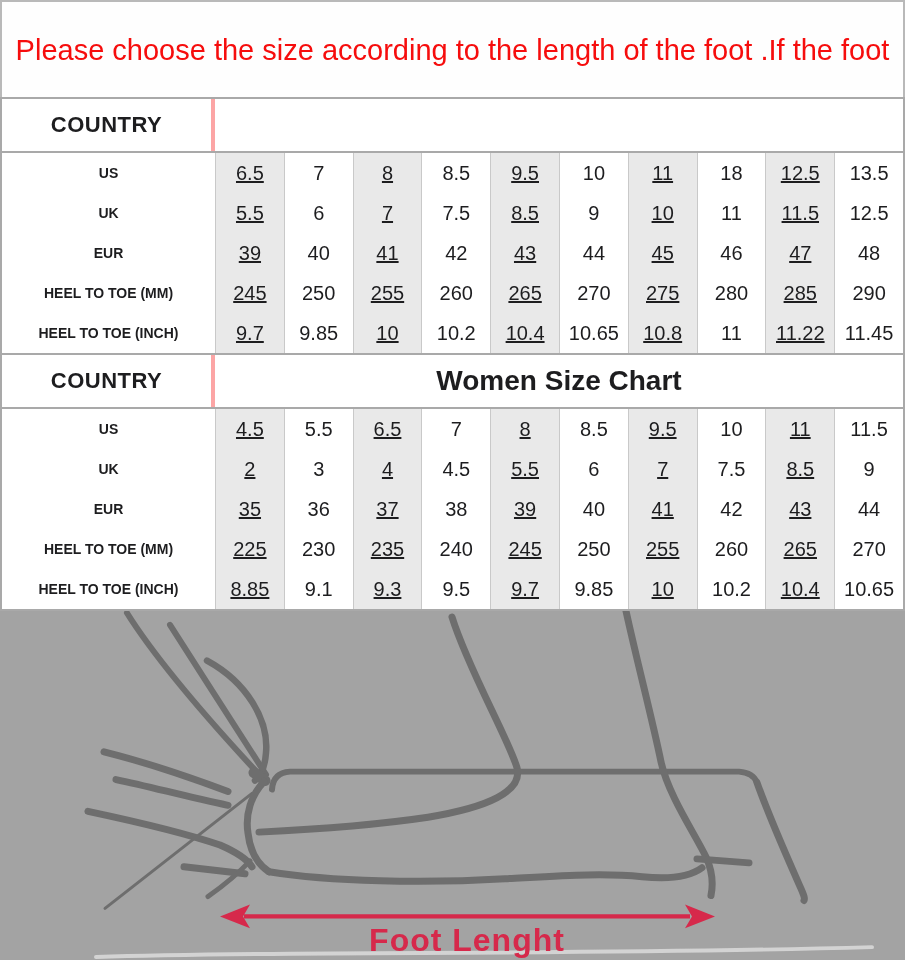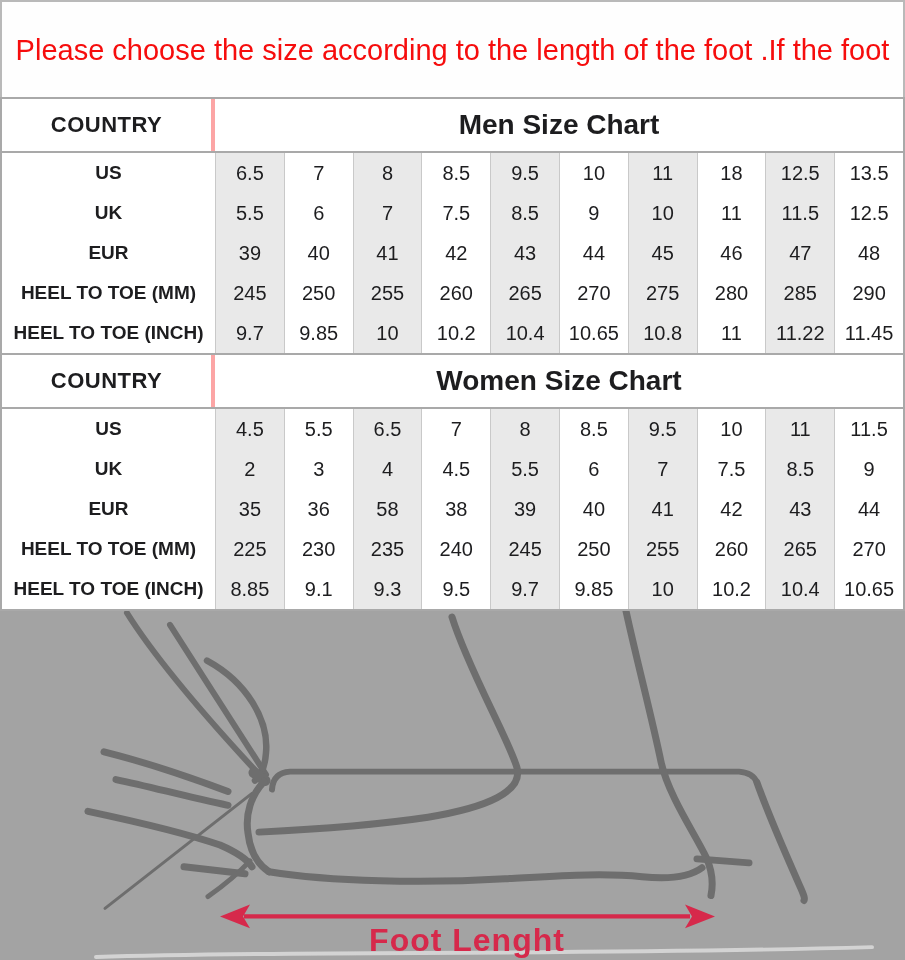--- a/index.html
+++ b/index.html
@@ -29,23 +29,23 @@
     border-right:4px solid #fca5a5;
     display:flex;align-items:center;justify-content:center;
     font-weight:bold;font-size:22px;letter-spacing:.5px;
   }
   .ttitle{
     display:flex;align-items:center;justify-content:center;
     font-weight:bold;font-size:28px;
   }
   .trow{display:grid;grid-template-columns:213px repeat(10,1fr);height:40px;}
   .cell{display:flex;align-items:center;justify-content:center;}
-  .rlabel{font-weight:bold;font-size:19px;}
+  .rlabel{font-weight:bold;font-size:14px;}
   .val{font-size:20px;border-left:1px solid #c9c9c9;}
-  .shade{background:var(--shade_gray,#e9e9e9);}
+  .shade{background:var(--shade_gray,#e9e9e9);text-decoration:underline;}
   
   .drawing{flex:1;min-height:0;background:#a3a3a3;}
   .drawing svg{display:block;width:100%;height:100%;}
   .ink{fill:none;stroke:var(--stroke_gray,#6e6e6e);stroke-linecap:round;stroke-linejoin:round;}
   .smudge{fill:none;stroke:#dedede;stroke-linecap:round;}
   .arrow-shaft{stroke:var(--arrow_red,#d6294b);stroke-width:4.5;}
   .arrow-head{fill:var(--arrow_red,#d6294b);}
   .arrow-text{
     fill:var(--arrow_red,#d6294b);
     font-family:"Liberation Sans",sans-serif;
@@ -56,21 +56,20 @@
 </head>
 <body>
 
 <div class="notice">
   <div>Please choose the size according to the length of the foot .If the foot</div>
 </div>
 
 <div class="size-table">
   <div class="thead">
     <div class="corner">COUNTRY</div>
-    <div class="ttitle">Men Size Chart</div>
   </div>
 <div class="trow">
       <div class="cell rlabel">US</div>
       <div class="cell val shade">6.5</div>
       <div class="cell val">7</div>
       <div class="cell val shade">8</div>
       <div class="cell val">8.5</div>
       <div class="cell val shade">9.5</div>
       <div class="cell val">10</div>
       <div class="cell val shade">11</div>
@@ -160,21 +159,21 @@
       <div class="cell val">6</div>
       <div class="cell val shade">7</div>
       <div class="cell val">7.5</div>
       <div class="cell val shade">8.5</div>
       <div class="cell val">9</div>
     </div>
     <div class="trow">
       <div class="cell rlabel">EUR</div>
       <div class="cell val shade">35</div>
       <div class="cell val">36</div>
-      <div class="cell val shade">58</div>
+      <div class="cell val shade">37</div>
       <div class="cell val">38</div>
       <div class="cell val shade">39</div>
       <div class="cell val">40</div>
       <div class="cell val shade">41</div>
       <div class="cell val">42</div>
       <div class="cell val shade">43</div>
       <div class="cell val">44</div>
     </div>
     <div class="trow">
       <div class="cell rlabel">HEEL TO TOE (MM)</div>

